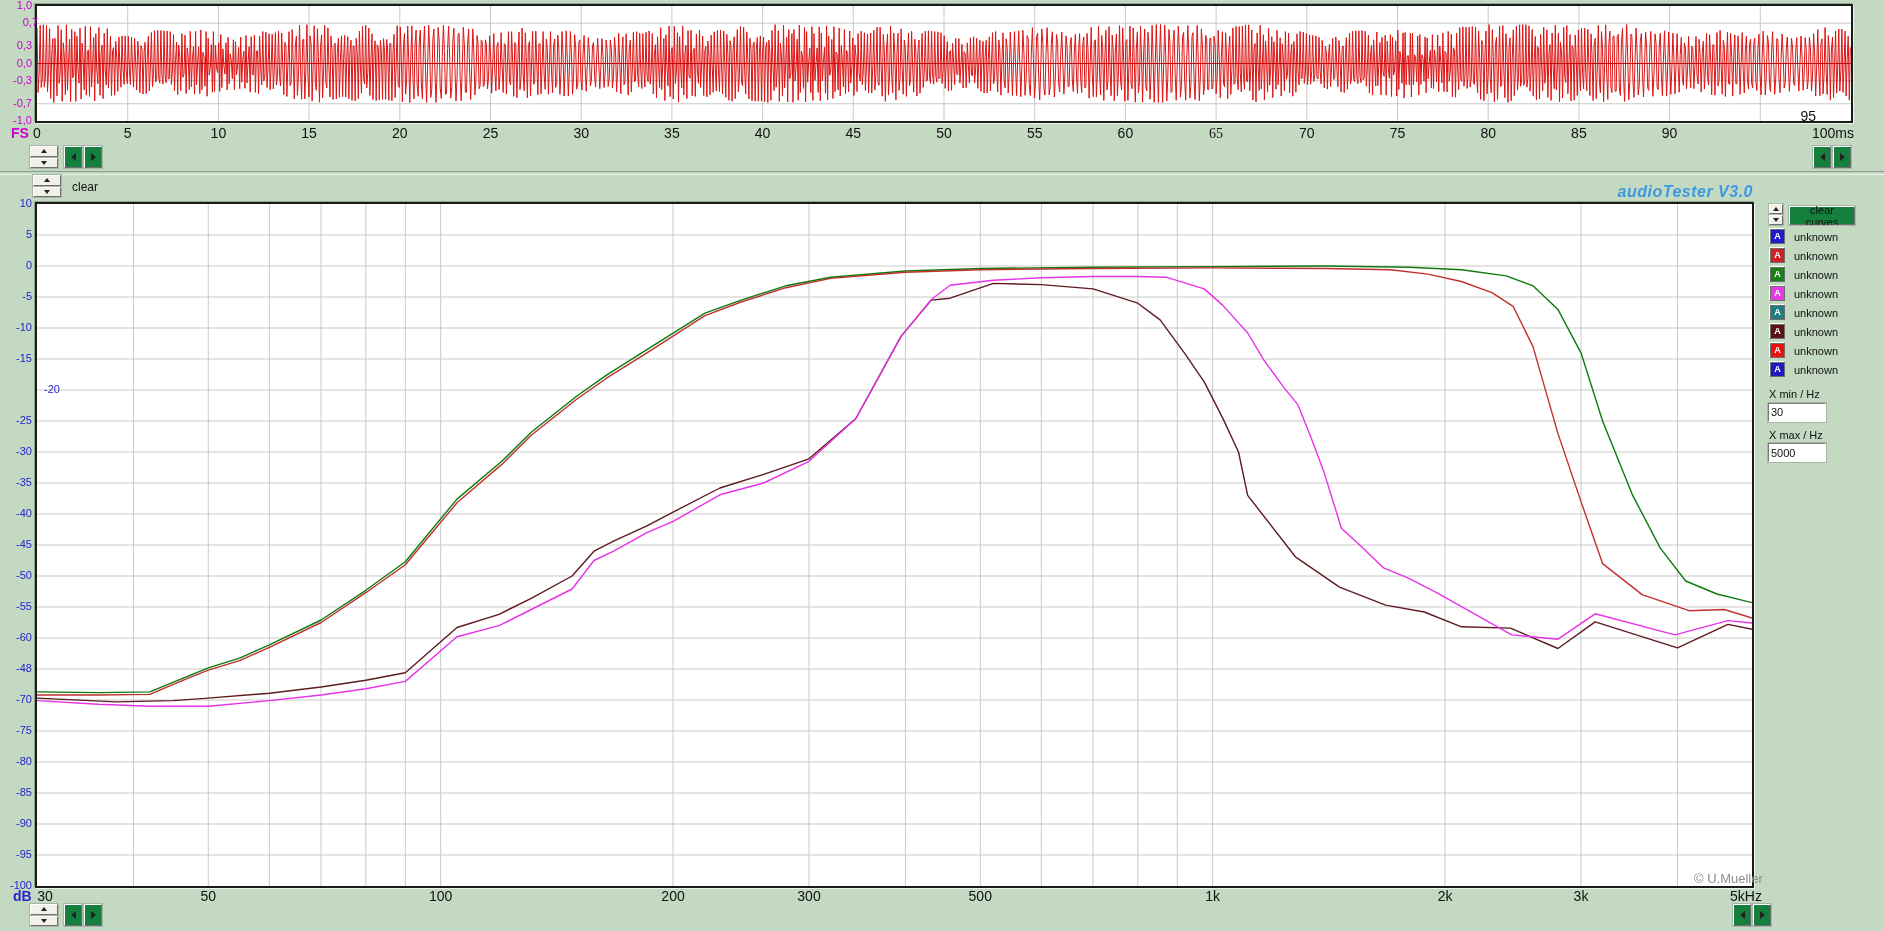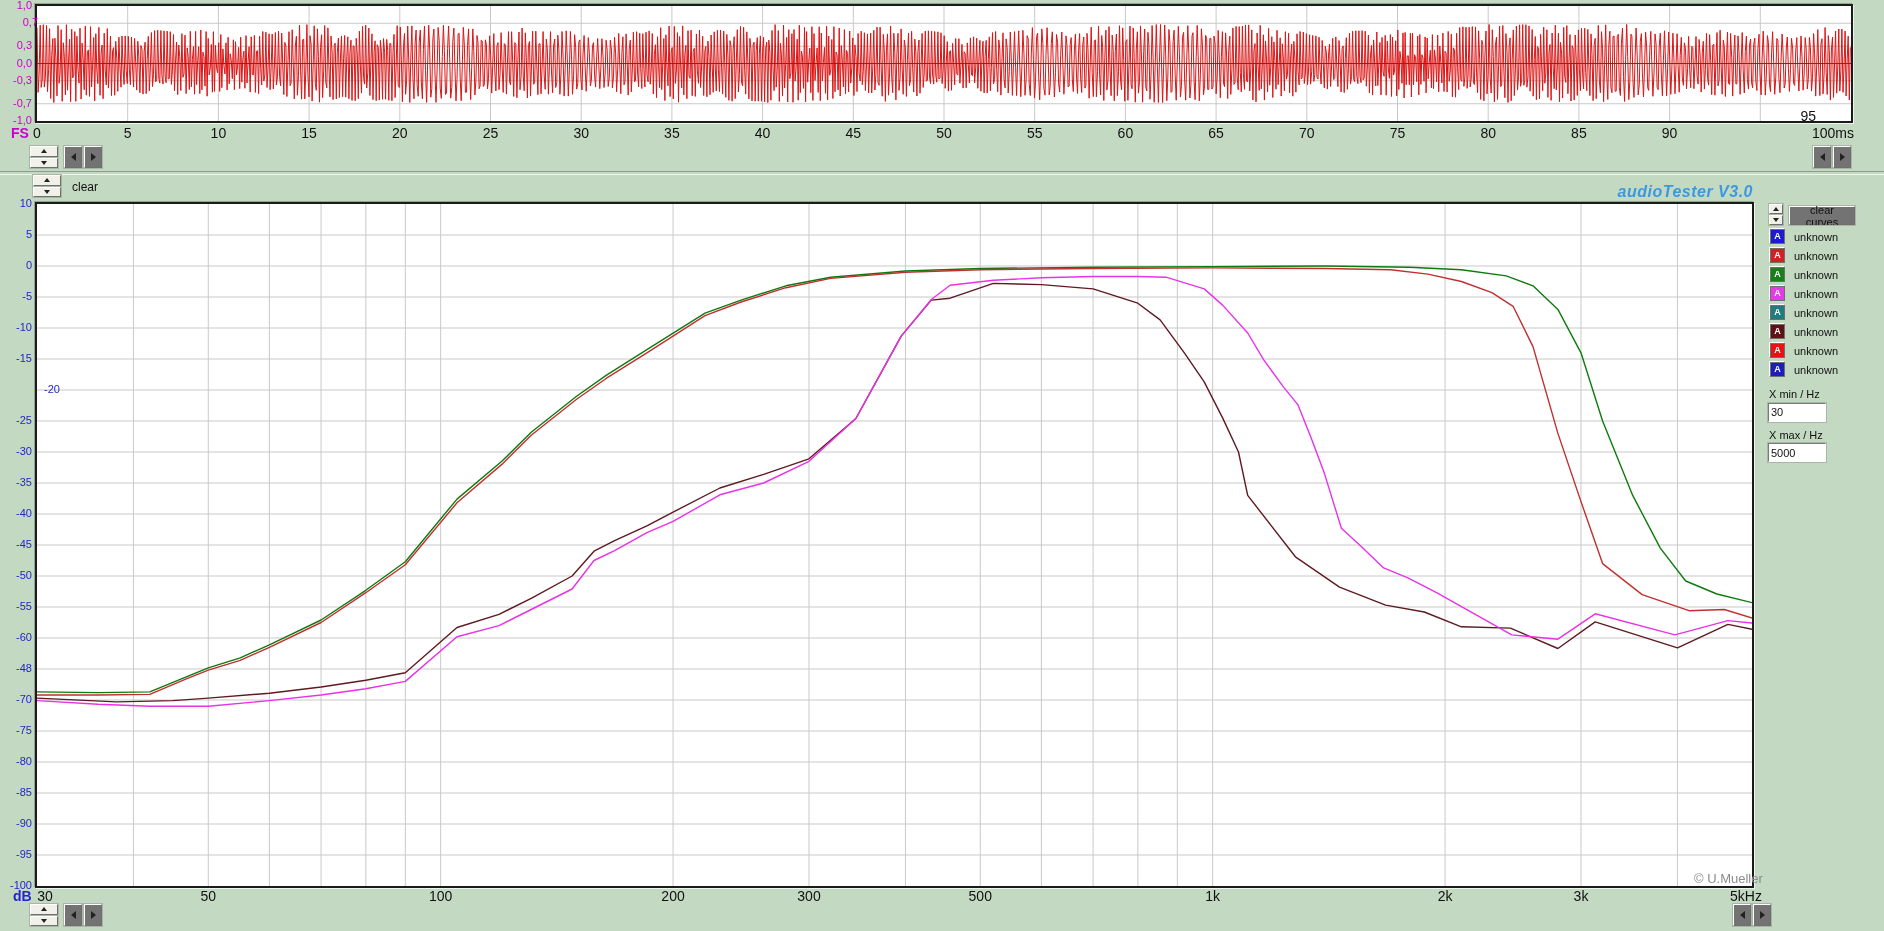--- a/index.html
+++ b/index.html
@@ -10,21 +10,21 @@
            box-shadow:1px 1px 0 #eef4ee,-1px -1px 0 #93a591;}
   .plotbox svg{display:block;}
   .lab{position:absolute;font-size:14px;color:#111;white-space:nowrap;line-height:13px;}
   .lab.center{transform:translateX(-50%);}
   .ylab{position:absolute;width:32px;text-align:right;font-size:11px;line-height:13px;white-space:nowrap;}
   .mag{color:#cc00cc;}
   .blue{color:#2424cc;}
   .bold{font-weight:bold;}
   .groove{position:absolute;left:0;width:1884px;height:2px;
           border-top:1px solid #8d9d8b;border-bottom:1px solid #eef5ee;}
-  .btn3d{position:absolute;background:#737373;border:1px solid;
+  .btn3d{position:absolute;background:#15803d;border:1px solid;
          border-color:#ffffff #6f6f6f #6f6f6f #ffffff;outline:1px solid #a9b5a7;
          display:flex;align-items:center;justify-content:center;box-sizing:border-box;cursor:default;}
   .spincol{position:absolute;display:flex;flex-direction:column;gap:1px;}
   .spincol .sb{position:relative;background:#f1f0e9;border:1px solid;
          border-color:#ffffff #6f6f6f #6f6f6f #ffffff;outline:1px solid #a9b5a7;
          flex:1;display:flex;align-items:center;justify-content:center;}
   .tri-up{width:0;height:0;border-left:3px solid transparent;border-right:3px solid transparent;border-bottom:4px solid #222;}
   .tri-dn{width:0;height:0;border-left:3px solid transparent;border-right:3px solid transparent;border-top:4px solid #222;}
   .tri-lf{width:0;height:0;border-top:4px solid transparent;border-bottom:4px solid transparent;border-right:5px solid #222;}
   .tri-rt{width:0;height:0;border-top:4px solid transparent;border-bottom:4px solid transparent;border-left:5px solid #222;}
@@ -214,21 +214,21 @@
     <span class="lab center" style="left: 309.1px; top: 127px;">15</span>
     <span class="lab center" style="left: 399.8px; top: 127px;">20</span>
     <span class="lab center" style="left: 490.5px; top: 127px;">25</span>
     <span class="lab center" style="left: 581.2px; top: 127px;">30</span>
     <span class="lab center" style="left: 671.9px; top: 127px;">35</span>
     <span class="lab center" style="left: 762.6px; top: 127px;">40</span>
     <span class="lab center" style="left: 853.3px; top: 127px;">45</span>
     <span class="lab center" style="left: 944px; top: 127px;">50</span>
     <span class="lab center" style="left: 1034.7px; top: 127px;">55</span>
     <span class="lab center" style="left: 1125.4px; top: 127px;">60</span>
-    <span class="lab center" style="left: 1216.1px; top: 127px;">65</span>
+    <span class="lab center" style="left: 1216.1px; top: 127px; font-family: Liberation Serif, serif;">65</span>
     <span class="lab center" style="left: 1306.8px; top: 127px;">70</span>
     <span class="lab center" style="left: 1397.5px; top: 127px;">75</span>
     <span class="lab center" style="left: 1488.2px; top: 127px;">80</span>
     <span class="lab center" style="left: 1578.9px; top: 127px;">85</span>
     <span class="lab center" style="left: 1669.6px; top: 127px;">90</span>
     <span class="lab center" style="left: 1760.3px; top: 110px; margin-left: 48px;">95</span>
     <span class="lab center" style="left: 1833px; top: 127px;">100ms</span>
     <div class="spincol" style="left: 30px; top: 146px; width: 28px; height: 22px;">
       <div class="sb">
         <div class="tri-up"></div>

